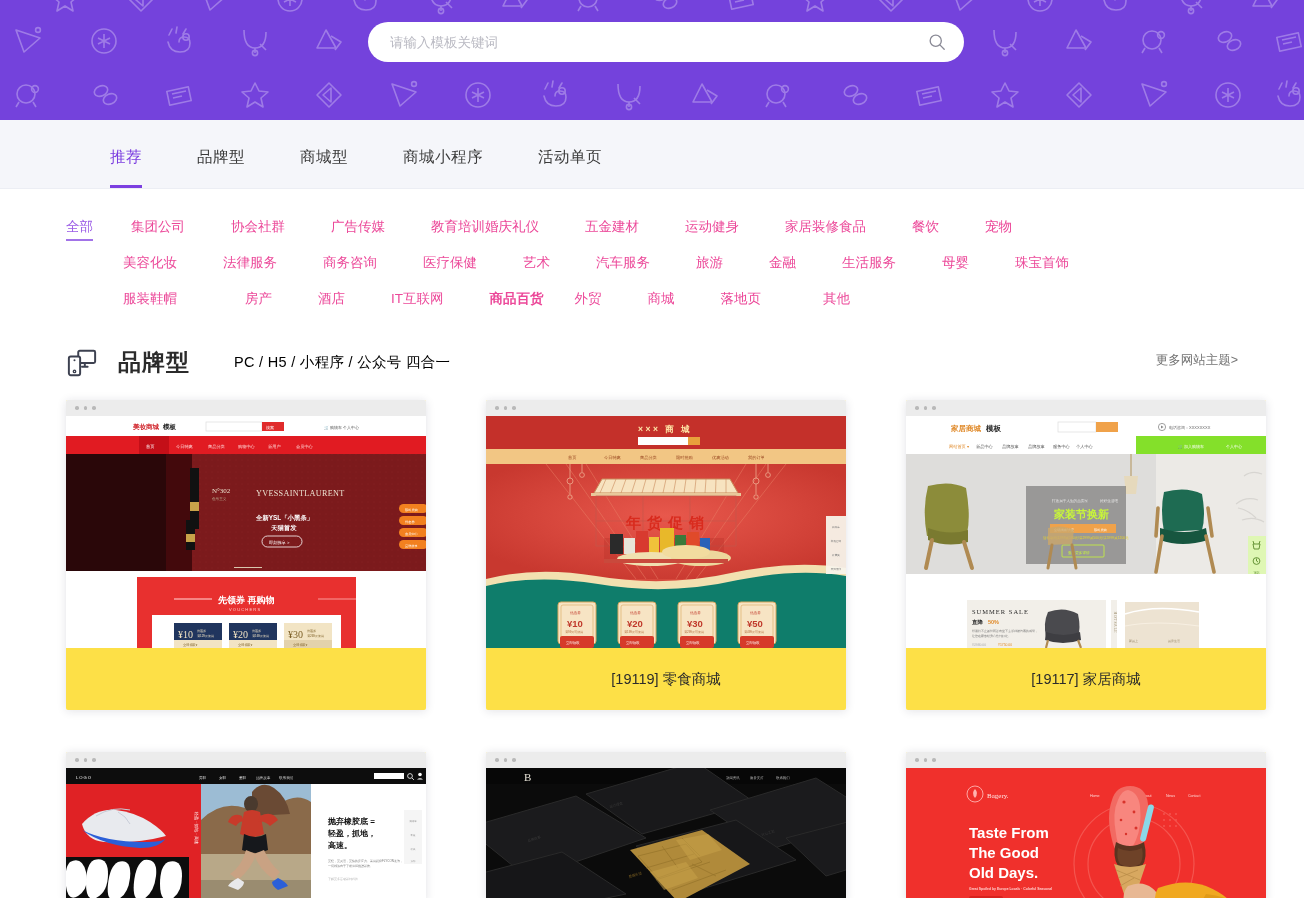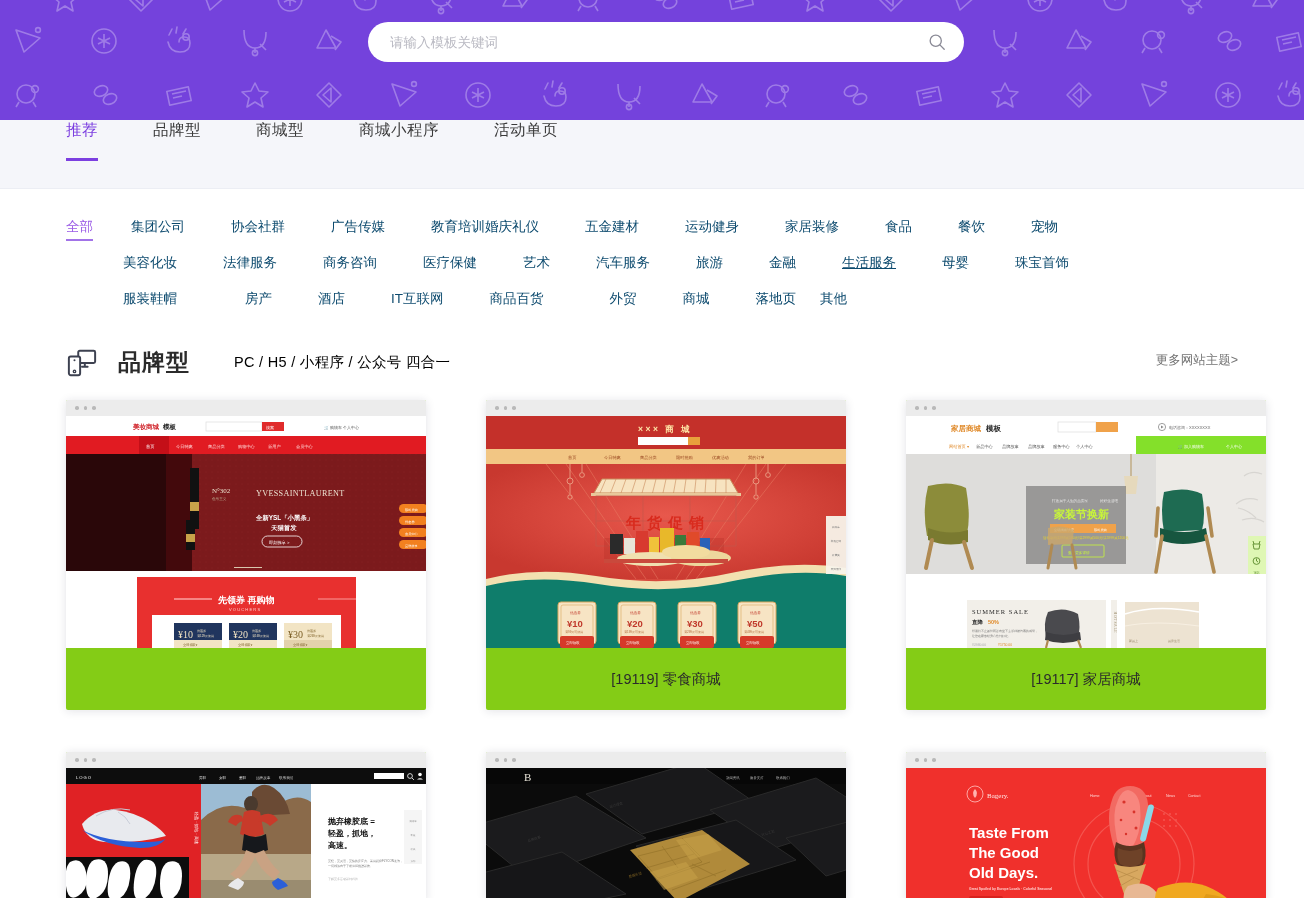--- a/index.html
+++ b/index.html
@@ -43,21 +43,21 @@
   .search-input::placeholder { color: #b9b9c2; }
   .search-icon { width: 18px; height: 18px; flex: none; cursor: pointer; }
 
   
   .tabbar {
     position: relative;
     width: 1304px; height: 69px;
     background: #F5F6FA;
     border-bottom: 1px solid #eceef4;
   }
-  .tabs { display: flex; align-items: flex-start; height: 100%; padding-left: 66px; }
+  .tabs { display: flex; align-items: flex-end; height: 100%; padding-left: 66px; margin-left: 44px; }
   .tab {
     position: relative;
     font-size: 15.5px; color: #3a3a3a;
     padding-bottom: 20px;
     margin-right: 55px;
     cursor: pointer;
     white-space: nowrap;
     letter-spacing: .5px;
   }
   .tab.active { color: #7C3FE0; }
@@ -67,21 +67,21 @@
     background: #7C3FE0;
   }
 
   
   .catwrap {
     padding: 22px 66px 0 66px;
     background: #fff;
   }
   .catrow { display: flex; align-items: center; height: 36px; }
   .cat {
-    font-size: 13.5px; color: #0c4a6e;
+    font-size: 13.5px; color: #ec4899;
     cursor: pointer; white-space: nowrap;
     position: relative;
     padding-bottom: 4px;
   }
   .cat.active { color: #9B5CE6; }
   .cat.active::after {
     content: ""; position: absolute;
     left: 0; bottom: -1px; width: 100%; height: 2px;
     background: #A273E8;
   }
@@ -107,21 +107,21 @@
   }
 
   
   .grid {
     display: grid;
     grid-template-columns: repeat(3, 360px);
     gap: 60px;
     padding: 22px 66px 0 66px;
   }
   .card {
-    background: #84cc16;
+    background: #fde047;
     box-shadow: 0 1px 10px rgba(30,30,60,.13);
     border-radius: 2px;
     overflow: hidden;
     cursor: pointer;
   }
   .thumb {
     width: 360px; height: 248px;
     overflow: hidden; position: relative;
     background: #fff;
   }
@@ -276,47 +276,47 @@
 <div class="catwrap">
   <div class="catrow" id="catrow1" style="display: flex; justify-content: flex-start; gap: 0px; text-align: right;">
       <div class="cat active" style="margin-right: 38px;">全部</div>
       <div class="cat" style="margin-right: 46px;">集团公司</div>
       <div class="cat" style="margin-right: 46px;">协会社群</div>
       <div class="cat" style="margin-right: 46px;">广告传媒</div>
       <div class="cat" style="">教育培训</div>
       <div class="cat" style="margin-right: 46px;">婚庆礼仪</div>
       <div class="cat" style="margin-right: 46px;">五金建材</div>
       <div class="cat" style="margin-right: 46px;">运动健身</div>
-      <div class="cat" style="margin-right: 46px;">家居装修</div>
+      <div class="cat" style="">家居装修</div>
       <div class="cat" style="margin-right: 46px;">食品</div>
       <div class="cat" style="margin-right: 46px;">餐饮</div>
       <div class="cat" style="margin-right: 46px;">宠物</div>
     </div>
   <div class="catrow" id="catrow2" style="display: flex; justify-content: flex-start; padding-left: 57px;">
       <div class="cat" style="margin-right: 46px;">美容化妆</div>
       <div class="cat" style="margin-right: 46px;">法律服务</div>
       <div class="cat" style="margin-right: 46px;">商务咨询</div>
       <div class="cat" style="margin-right: 46px;">医疗保健</div>
       <div class="cat" style="margin-right: 46px;">艺术</div>
       <div class="cat" style="margin-right: 46px; text-align: right;">汽车服务</div>
       <div class="cat" style="margin-right: 46px;">旅游</div>
       <div class="cat" style="margin-right: 46px;">金融</div>
-      <div class="cat" style="margin-right: 46px; text-decoration: underline;">生活服务</div>
+      <div class="cat" style="margin-right: 46px;">生活服务</div>
       <div class="cat" style="margin-right: 46px;">母婴</div>
       <div class="cat" style="margin-right: 46px;">珠宝首饰</div>
     </div>
   <div class="catrow" id="catrow3" style="display: flex; justify-content: flex-start; padding-left: 57px;">
       <div class="cat" style="margin-right: 68px;">服装鞋帽</div>
       <div class="cat" style="margin-right: 46px;">房产</div>
       <div class="cat" style="margin-right: 46px;">酒店</div>
       <div class="cat" style="margin-right: 46px;">IT互联网</div>
-      <div class="cat" style="margin-right: 66px;">商品百货</div>
+      <div class="cat" style="margin-right: 31px; font-weight: bold;">商品百货</div>
       <div class="cat" style="margin-right: 46px;">外贸</div>
       <div class="cat" style="margin-right: 46px;">商城</div>
-      <div class="cat" style="margin-right: 24px;">落地页</div>
+      <div class="cat" style="margin-right: 62px;">落地页</div>
       <div class="cat" style="margin-right: 46px;">其他</div>
     </div>
 </div>
 
 <div class="section-head">
   <svg class="sect-icon" viewBox="0 0 34 32">
     <rect x="13" y="3" width="18" height="13" rx="1.6" fill="none" stroke="#3d4150" stroke-width="2.1"></rect>
     <path d="M20 16 L20 20 M17 20 L23 20" stroke="#3d4150" stroke-width="2.1" stroke-linecap="round"></path>
     <rect x="3" y="9" width="12" height="20" rx="2" fill="#ffffff" stroke="#3d4150" stroke-width="2.1"></rect>
     <circle cx="9" cy="13" r="1.1" fill="#3d4150"></circle>

